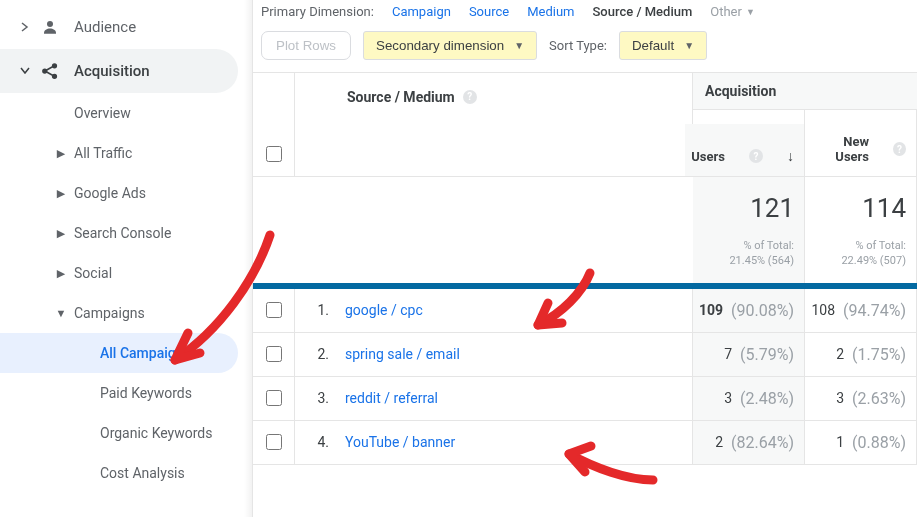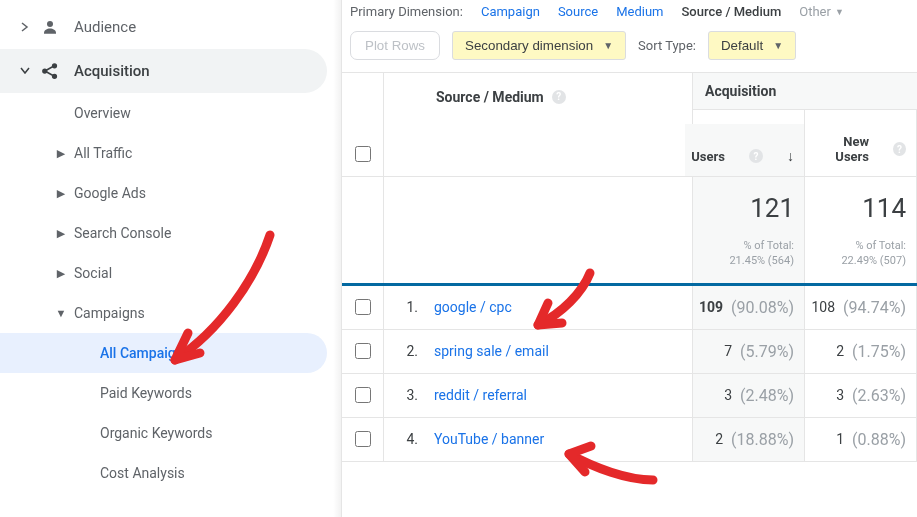--- a/index.html
+++ b/index.html
@@ -10,21 +10,21 @@
   background: #fff;
   width: 917px;
   height: 517px;
   overflow: hidden;
   position: relative;
 }
 .layout { display: flex; height: 100%; }
 
 
 .sidebar {
-  width: 342px;
+  width: 253px;
   border-right: 1px solid #e5e5e5;
   padding-top: 5px;
   background: #fff;
   position: relative;
 }
 .sidebar::after {
   content: "";
   position: absolute;
   top: 0; right: 0; bottom: 0;
   width: 8px;
@@ -180,21 +180,21 @@
 }
 .metric-head.users { background: #f7f8f8; }
 .help-icon {
   width: 14px; height: 14px; border-radius: 50%;
   background: #e2e4e6; color: #fff;
   display: inline-flex; align-items: center; justify-content: center;
   font-size: 10px; font-weight: 700;
 }
 .sort-arrow { font-size: 14px; color: #3c4043; }
 
-.summary-row { display: flex; border-bottom: 3px solid #0369a1; background: #fff; }
+.summary-row { display: flex; border-bottom: 6px solid #0369a1; background: #fff; align-items: center; }
 .summary-row .cell-check { width: 42px; border-right: 1px solid #e5e5e5; }
 .summary-row .cell-source { flex: 1; border-right: 1px solid #e5e5e5; }
 .summary-cell {
   width: 112px; border-right: 1px solid #e5e5e5;
   padding: 16px 10px 14px 6px;
   text-align: right;
 }
 .summary-cell .big { font-size: 26px; color: #3c4043; font-weight: 400; }
 .summary-cell .sub { font-size: 11px; color: #9aa0a6; line-height: 1.4; margin-top: 15px; }
 
@@ -437,21 +437,21 @@
           <div class="data-row">
             <div class="cell col-check">
               <input type="checkbox" style="">
             </div>
             <div class="cell col-source">
               <span class="idx">4.</span>
               <span class="link">YouTube / banner</span>
             </div>
             <div class="cell col-users">
               <span class="val">2</span>
-              <span class="pct">(18.88%)</span>
+              <span class="pct">(82.64%)</span>
             </div>
             <div class="cell col-newusers">
               <span class="val">1</span>
               <span class="pct">(0.88%)</span>
             </div>
           </div>
         </div>
 
     </div>
   </main>

